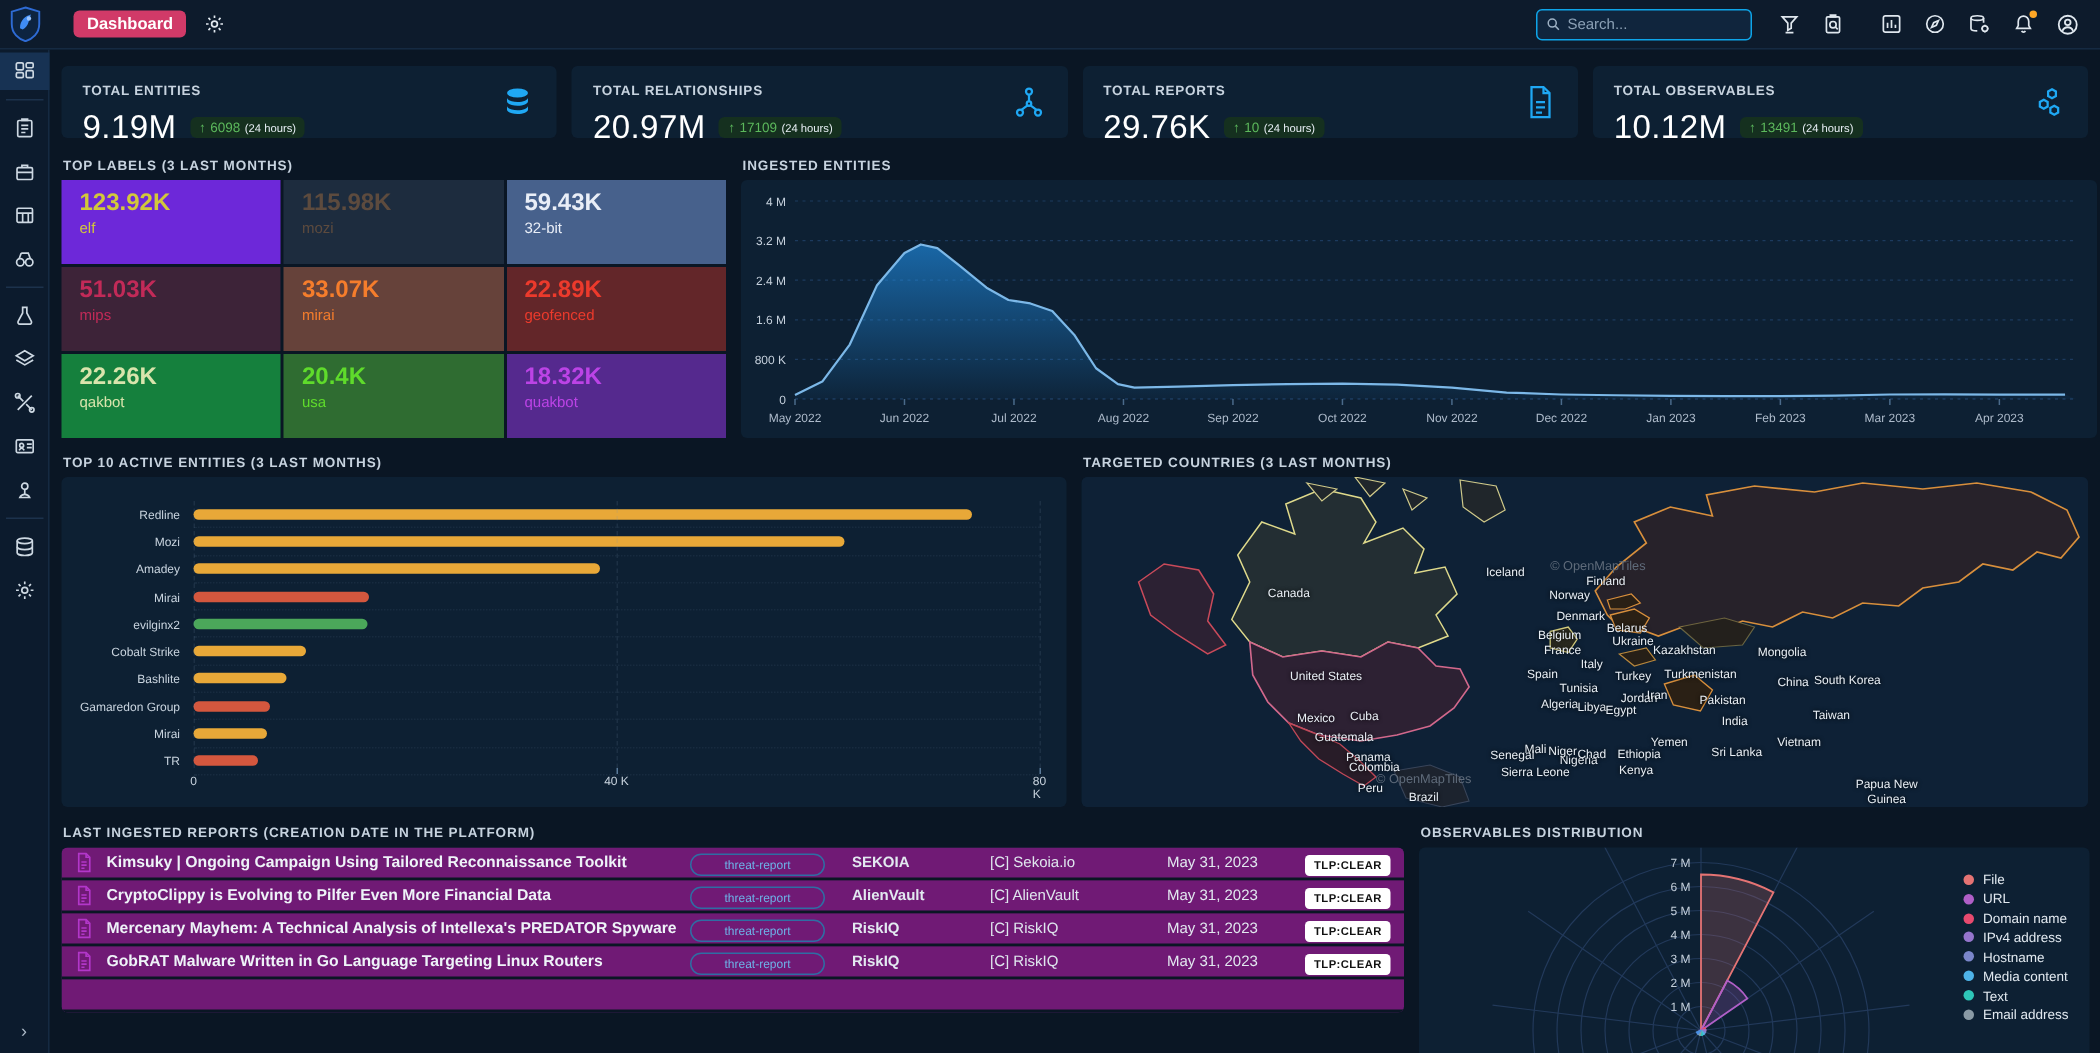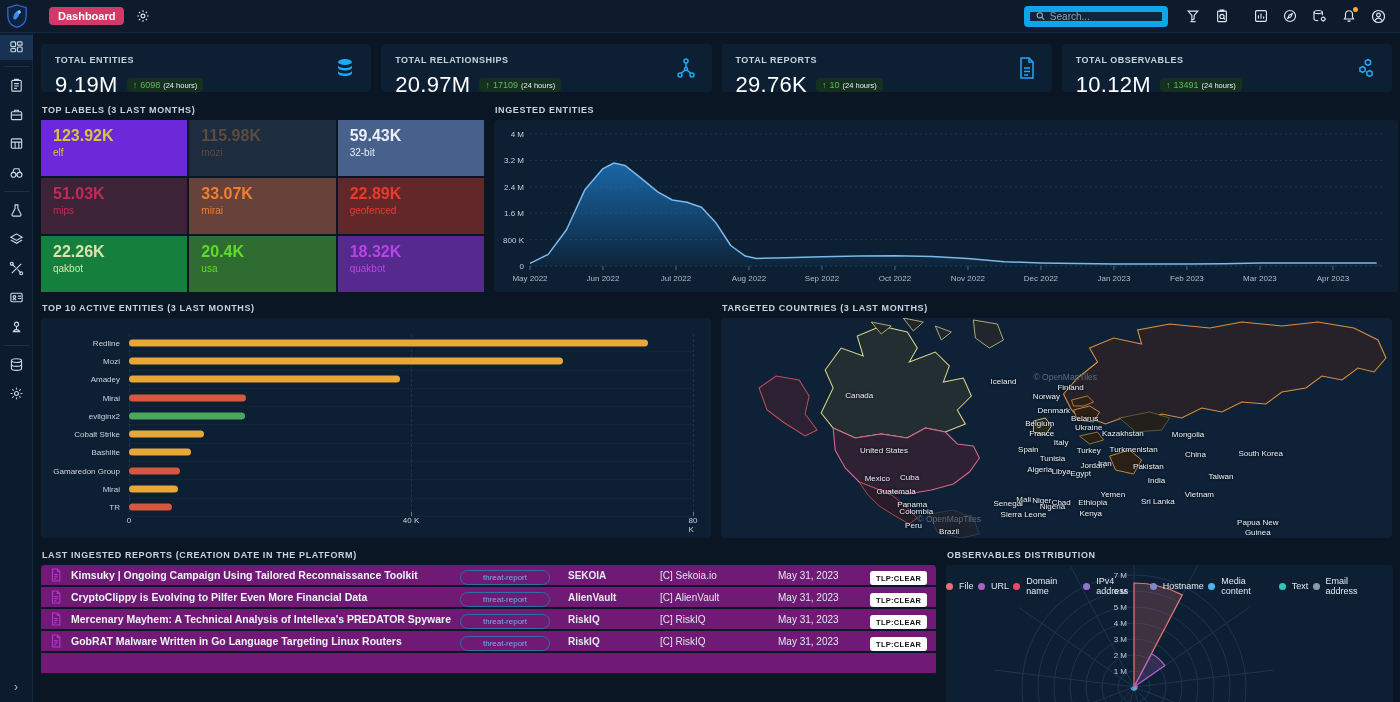--- a/index.html
+++ b/index.html
@@ -7,21 +7,21 @@
   body { background:#0a1624; font-family:"Liberation Sans",sans-serif; color:#e8eef4; position:relative; }
 
   
   .topbar { position:absolute; top:0; left:0; width:1400px; height:33px; background:#0d1b2c;
             border-bottom:1px solid #152a42; display:flex; align-items:center; z-index:30; }
   .logo { width:33px; display:flex; justify-content:center; }
   .chip-dashboard { margin-left:16px; background:#d13a68; color:#fff; font-size:11px; font-weight:bold;
             padding:3px 9px; border-radius:4px; cursor:pointer; }
   .topbar-gear { margin-left:12px; color:#dfe7ee; display:flex; }
   .top-spacer { flex:1; }
-  .searchbox { width:144px; height:21px; background:#10253d; border:6px solid #0ea5e9; border-radius:4px;
+  .searchbox { width:144px; height:21px; background:#10253d; border:1px solid #0ea5e9; border-radius:4px;
             display:flex; align-items:center; padding:0 6px; gap:5px; }
   .searchbox input { background:transparent; border:none; outline:none; color:#c9d6e2; font-size:10px; width:100%;
             font-family:"Liberation Sans",sans-serif; }
   .searchbox input::placeholder { color:#8ba0b5; }
   .top-icons { display:flex; align-items:center; gap:15px; margin:0 14px 0 18px; }
   .top-icons .tbtn { color:#dfe7ee; display:flex; position:relative; cursor:pointer; }
   .gap-left { margin-left:10px; }
   .notif-dot { position:absolute; top:-2px; right:-2px; width:5px; height:5px; border-radius:50%; }
 
   
@@ -88,21 +88,21 @@
   .rep-chip { display:inline-block; border:1px solid #2f6da3; color:#6db3e8; font-size:8px; border-radius:9px;
               padding:2px 0; width:90px; text-align:center; }
   .rep-author { width:92px; flex:none; font-size:10px; color:#e2e9f0; font-weight:bold; }
   .rep-creator { width:118px; flex:none; font-size:10px; color:#dfe7ee; }
   .rep-date { width:92px; flex:none; font-size:10px; color:#e2e9f0; }
   .rep-marking { width:66px; flex:none; }
   .tlp-badge { background:#ffffff; color:#111; font-size:7.5px; font-weight:bold; border-radius:3px;
                padding:2.5px 6px; letter-spacing:.3px; }
 
   .obs-card { background:#0d2033; border-radius:4px; height:160px; position:relative; overflow:hidden; }
-  .legend { position:absolute; top:17px; right:14px; display:flex; flex-direction:row; gap:4.4px; }
+  .legend { position:absolute; top:17px; right:14px; display:flex; flex-direction:column; gap:4.4px; }
   .legend-item { display:flex; align-items:center; gap:6px; height:8.5px; }
   .legend-dot { width:7px; height:7px; border-radius:50%; flex:none; }
   .legend-text { font-size:9px; color:#e2e9f0; }
 
   text { font-family:"Liberation Sans",sans-serif; }
 </style>
 </head>
 <body>
 
 <header class="topbar">
@@ -572,21 +572,21 @@
             <span class="map-label" style="left: 49.4%; top: 64.3%;">Tunisia</span>
             <span class="map-label" style="left: 47.5%; top: 69.2%;">Algeria</span>
             <span class="map-label" style="left: 50.7%; top: 70.1%;">Libya</span>
             <span class="map-label" style="left: 53.6%; top: 71%;">Egypt</span>
             <span class="map-label" style="left: 55.4%; top: 67.4%;">Jordan</span>
             <span class="map-label" style="left: 57.2%; top: 66.5%;">Iran</span>
             <span class="map-label" style="left: 61.5%; top: 60.2%;">Turkmenistan</span>
             <span class="map-label" style="left: 59.9%; top: 52.9%;">Kazakhstan</span>
             <span class="map-label" style="left: 69.6%; top: 53.4%;">Mongolia</span>
             <span class="map-label" style="left: 70.7%; top: 62.4%;">China</span>
-            <span class="map-label" style="left: 76.1%; top: 62%; margin-left: 29px;">South Korea</span>
+            <span class="map-label" style="left: 76.1%; top: 62%;">South Korea</span>
             <span class="map-label" style="left: 74.5%; top: 72.4%;">Taiwan</span>
             <span class="map-label" style="left: 63.7%; top: 67.9%;">Pakistan</span>
             <span class="map-label" style="left: 64.9%; top: 74.2%;">India</span>
             <span class="map-label" style="left: 65.1%; top: 83.7%;">Sri Lanka</span>
             <span class="map-label" style="left: 71.3%; top: 80.5%;">Vietnam</span>
             <span class="map-label" style="left: 58.4%; top: 80.5%;">Yemen</span>
             <span class="map-label" style="left: 55.4%; top: 84.2%;">Ethiopia</span>
             <span class="map-label" style="left: 55.1%; top: 89.1%;">Kenya</span>
             <span class="map-label" style="left: 49.4%; top: 86%;">Nigeria</span>
             <span class="map-label" style="left: 47.8%; top: 83.3%;">Niger</span>

